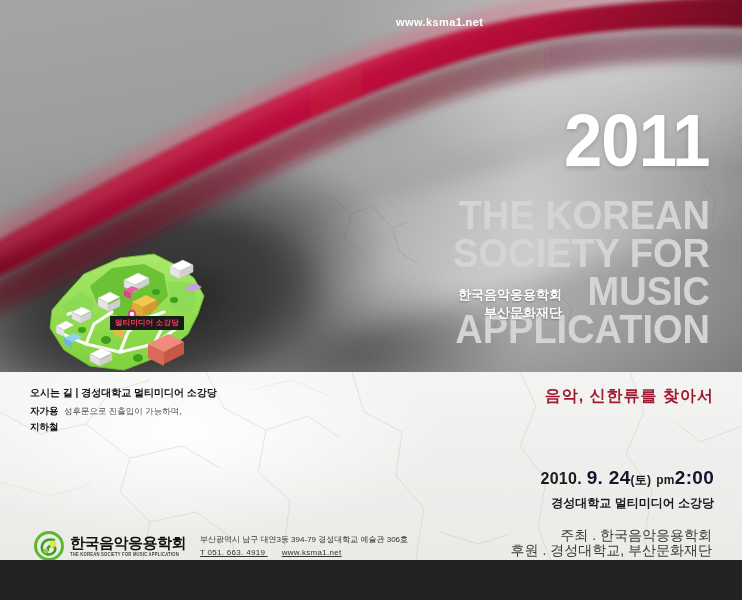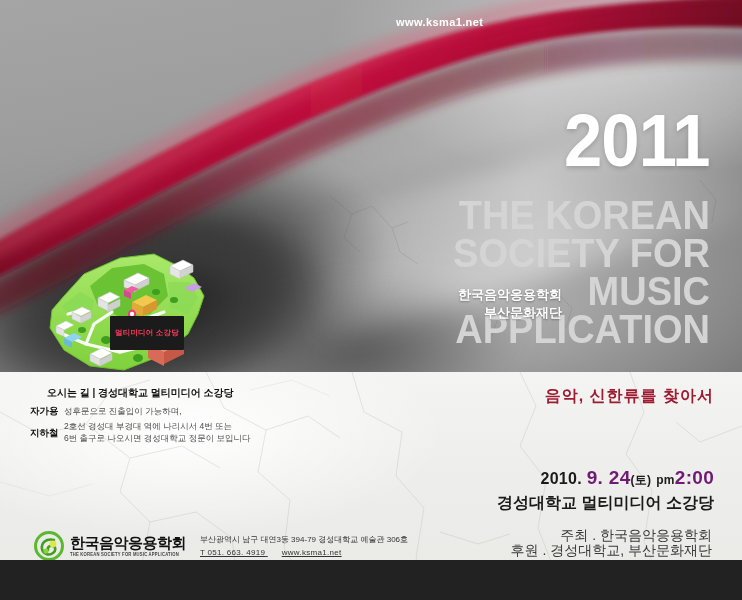--- a/index.html
+++ b/index.html
@@ -62,49 +62,49 @@
   .kor-sub{position:absolute;left:452px;top:286px;text-align:right;width:110px;
     font-size:13px;line-height:18px;font-weight:bold;color:#ffffff;
     text-shadow:0 1px 2px rgba(0,0,0,.35);}
   .kor-sub span{display:block;}
 
   .tagline{position:absolute;right:28px;top:386px;font-size:16px;font-weight:bold;
     color:#9e1b32;letter-spacing:1px;}
 
   .datewrap{position:absolute;right:28px;top:467px;text-align:right;color:#1a1a1a;}
   .dateline{font-size:16px;font-weight:bold;letter-spacing:.3px;line-height:22px;}
-  .dateline .red{color:#701a75;font-size:19px;}
+  .dateline .red{color:#0f172a;font-size:19px;}
   .dateline .sm{font-size:12px;font-weight:bold;}
-  .venue{font-size:16px;font-weight:bold;line-height:24px;letter-spacing:0px;}
+  .venue{font-size:12px;font-weight:bold;line-height:24px;letter-spacing:0px;}
 
   .orgwrap{position:absolute;right:30px;top:528px;text-align:right;color:#3a3a3a;font-size:14px;line-height:15px;}
   .orgwrap span{display:block;}
 
   
   .dir{position:absolute;left:30px;top:386px;color:#2a2a2a;}
   .dir-row{display:flex;align-items:center;margin-bottom:3px;}
   .dir-lab{font-size:9.5px;font-weight:bold;width:34px;flex:0 0 34px;line-height:13px;color:#111;}
   .dir-val{font-size:8.5px;line-height:12px;color:#4a4a4a;}
   .dir-val i{font-style:normal;display:block;}
-  .dir-head{font-size:10px;font-weight:bold;color:#111;margin-bottom:4px;text-align:center;}
+  .dir-head{font-size:10px;font-weight:bold;color:#111;margin-bottom:4px;}
 
   
   .footer{position:absolute;left:34px;top:531px;display:flex;align-items:center;}
   .logo-mark{width:30px;height:30px;flex:0 0 30px;margin-right:6px;}
   .logo-txt{display:flex;flex-direction:column;justify-content:center;margin-right:14px;}
   .logo-ko{font-size:15px;font-weight:bold;color:#111;letter-spacing:-.5px;line-height:16px;}
   .logo-en{font-size:4.2px;font-weight:bold;color:#444;letter-spacing:.2px;line-height:7px;transform:scaleY(1.1);}
   .contact{font-size:8px;line-height:13px;color:#333;}
   .contact .r2{letter-spacing:.3px;text-decoration:underline;}
   .contact .u{margin-left:14px;}
 
   
   .map{position:absolute;left:28px;top:252px;width:190px;height:132px;}
   .map-label{position:absolute;left:110px;top:316px;background:#1b1b1b;color:#ff3b5c;
-    font-size:7.5px;font-weight:bold;padding:12px 5px;border-radius:1px;letter-spacing:.2px;white-space:nowrap;}
+    font-size:7.5px;font-weight:bold;padding:2px 5px;border-radius:1px;letter-spacing:.2px;white-space:nowrap;}
 </style>
 </head>
 <body>
 
 <div id="poster">
 
   <div class="top-area">
     <div class="smoke1"></div>
     <div class="smoke2"></div>
     <div class="smoke3"></div>
@@ -217,24 +217,20 @@
 
     <div class="dir-row">
       <div class="dir-lab">자가용</div>
       <div class="dir-val">
         <i>성후문으로 진출입이 가능하며,</i>
       </div>
     </div>
 
     <div class="dir-row">
       <div class="dir-lab">지하철</div>
-      <div class="dir-val">
-        <i>2호선 경성대 부경대 역에 나리시서 4번 또는</i>
-        <i>6번 출구로 나오시면 경성대학교 정문이 보입니다</i>
-      </div>
     </div>
   </div>
 
   <div class="map">
     <svg width="190" height="132" viewBox="0 0 190 132">
       <defs>
         <linearGradient id="grass" x1="0" y1="0" x2="0" y2="1">
           <stop offset="0" stop-color="#a9e86b"></stop>
             <stop offset="1" stop-color="#7fd13c"></stop>
         </linearGradient>

